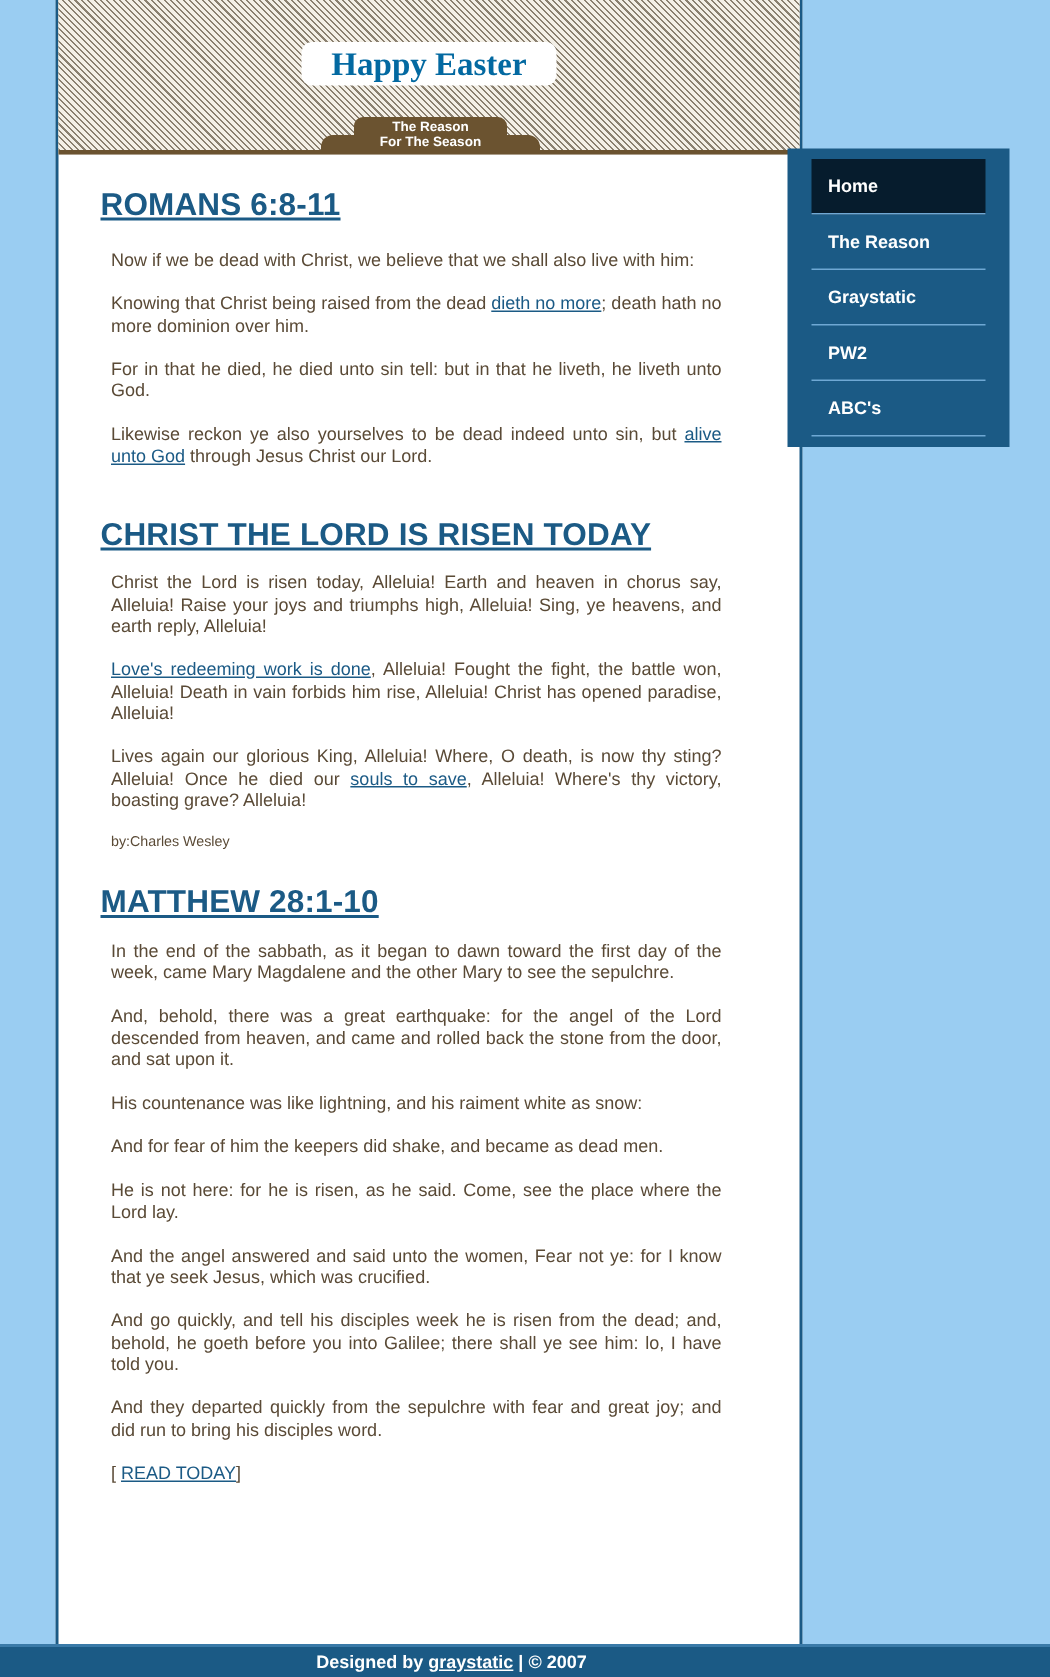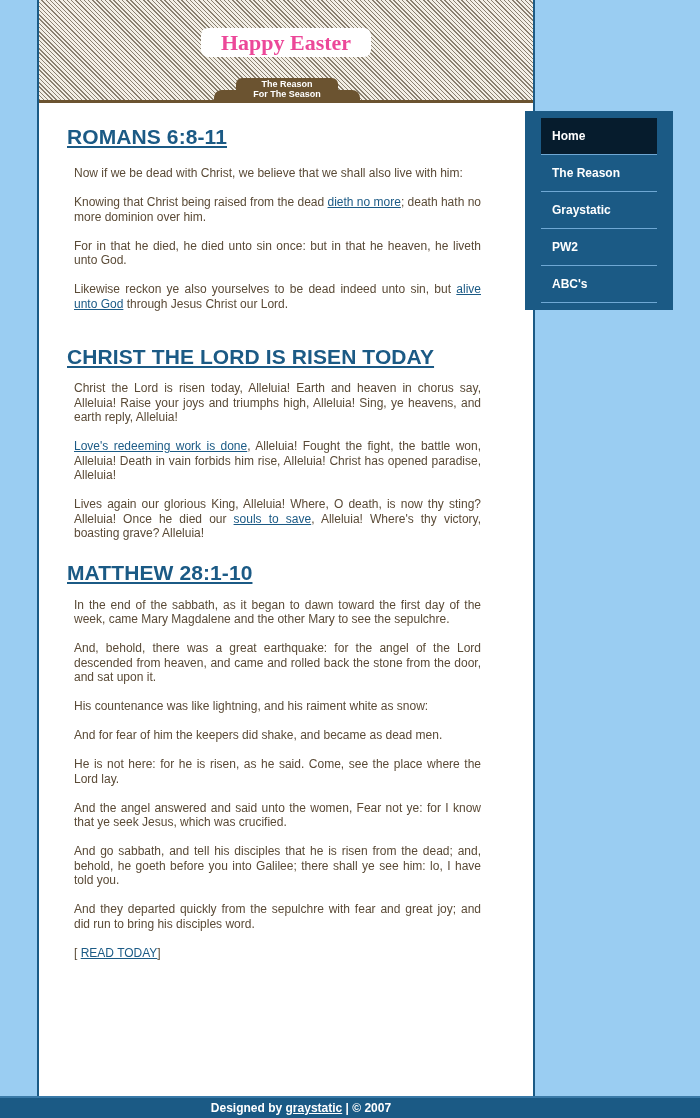--- a/index.html
+++ b/index.html
@@ -19,21 +19,21 @@
     background-image: repeating-linear-gradient(45deg, #8a8070 0px, #8a8070 1px, #f3efe6 1px, #f3efe6 3px);
     border-bottom: 3px solid #6b5330;
   }
   #title-box {
     position: absolute; left: 162px; top: 28px; width: 170px; height: 29px;
     background: #fff; border-radius: 7px;
     text-align: center;
   }
   #title-box span {
     font-family: "Liberation Serif", serif; font-weight: bold; font-size: 22px;
-    color: #ec4899; line-height: 29px;
+    color: #0369a1; line-height: 29px;
   }
   #tab-outer {
     position: absolute; left: 175px; bottom: 0; width: 146px; height: 10px;
     background: #6b5330; border-radius: 8px 8px 0 0;
   }
   #tab {
     position: absolute; left: 197px; bottom: 0; width: 102px; height: 22px;
     background: #6b5330; border-radius: 6px 6px 0 0;
     text-align: center; color: #fff; font-weight: bold; font-size: 9px; line-height: 10px;
     padding-top: 1px; box-sizing: border-box;
@@ -41,21 +41,21 @@
   #content { position: absolute; left: 28px; top: 125px; width: 414px; }
   h2 {
     margin: 0; font-size: 21px; font-weight: bold; color: #1b5a85;
     text-decoration: underline; text-underline-offset: 2px; letter-spacing: 0.1px;
   }
   .body { margin-left: 7px; width: 407px; color: #5a4a36; font-size: 12px; line-height: 14.5px; text-align: justify; }
   .body p { margin: 0 0 14.5px 0; }
   .body a { color: #1b5a85; text-decoration: underline; }
   .byline { font-size: 9.5px; margin-top: -4px; }
   #nav {
-    position: absolute; left: 525px; top: 111px; width: 148px; height: 199px;
+    position: absolute; left: 525px; top: 99px; width: 148px; height: 199px;
     background: #1b5a85;
   }
   #nav ul { list-style: none; margin: 0; padding: 0; position: absolute; left: 16px; top: 7px; width: 116px; }
   #nav li {
     height: 36px; border-bottom: 1px solid #6fa8d4;
     color: #fff; font-weight: bold; font-size: 12px; line-height: 36px; padding-left: 11px;
     cursor: pointer;
   }
   #nav li.active { background: #061c2d; }
   #footer {
@@ -80,40 +80,41 @@
       <div>For The Season</div>
     </div>
   </div>
 
   <div id="content">
 
     <h2>ROMANS 6:8-11</h2>
     <div class="body" style="margin-top:17px;">
       <p>Now if we be dead with Christ, we believe that we shall also live with him:</p>
       <p><span>Knowing that Christ being raised from the dead </span><a href="#">dieth no more</a><span>; death hath no more dominion over him.</span></p>
-      <p>For in that he died, he died unto sin once: but in that he heaven, he liveth unto God.</p>
+      <p>For in that he died, he died unto sin tell: but in that he liveth, he liveth unto God.</p>
       <p><span>Likewise reckon ye also yourselves to be dead indeed unto sin, but </span><a href="#">alive unto God</a><span> through Jesus Christ our Lord.</span></p>
     </div>
 
     <h2 style="margin-top:34px;">CHRIST THE LORD IS RISEN TODAY</h2>
     <div class="body" style="margin-top:12px;">
       <p>Christ the Lord is risen today, Alleluia! Earth and heaven in chorus say, Alleluia! Raise your joys and triumphs high, Alleluia! Sing, ye heavens, and earth reply, Alleluia!</p>
       <p><a href="#">Love's redeeming work is done</a><span>, Alleluia! Fought the fight, the battle won, Alleluia! Death in vain forbids him rise, Alleluia! Christ has opened paradise, Alleluia!</span></p>
       <p><span>Lives again our glorious King, Alleluia! Where, O death, is now thy sting? Alleluia! Once he died our </span><a href="#">souls to save</a><span>, Alleluia! Where's thy victory, boasting grave? Alleluia!</span></p>
+      <p class="byline">by:Charles Wesley</p>
     </div>
 
     <h2 style="margin-top:20px;">MATTHEW 28:1-10</h2>
     <div class="body" style="margin-top:13px;">
       <p>In the end of the sabbath, as it began to dawn toward the first day of the week, came Mary Magdalene and the other Mary to see the sepulchre.</p>
       <p>And, behold, there was a great earthquake: for the angel of the Lord descended from heaven, and came and rolled back the stone from the door, and sat upon it.</p>
       <p>His countenance was like lightning, and his raiment white as snow:</p>
       <p>And for fear of him the keepers did shake, and became as dead men.</p>
       <p>He is not here: for he is risen, as he said. Come, see the place where the Lord lay.</p>
       <p>And the angel answered and said unto the women, Fear not ye: for I know that ye seek Jesus, which was crucified.</p>
-      <p>And go sabbath, and tell his disciples that he is risen from the dead; and, behold, he goeth before you into Galilee; there shall ye see him: lo, I have told you.</p>
+      <p>And go quickly, and tell his disciples week he is risen from the dead; and, behold, he goeth before you into Galilee; there shall ye see him: lo, I have told you.</p>
       <p>And they departed quickly from the sepulchre with fear and great joy; and did run to bring his disciples word.</p>
       <p><span>[ </span><a href="#">READ TODAY</a><span>]</span></p>
     </div>
   </div>
 </div>
 
 <div id="nav">
   <ul>
     <li class="active">Home</li>
     <li>The Reason</li>

